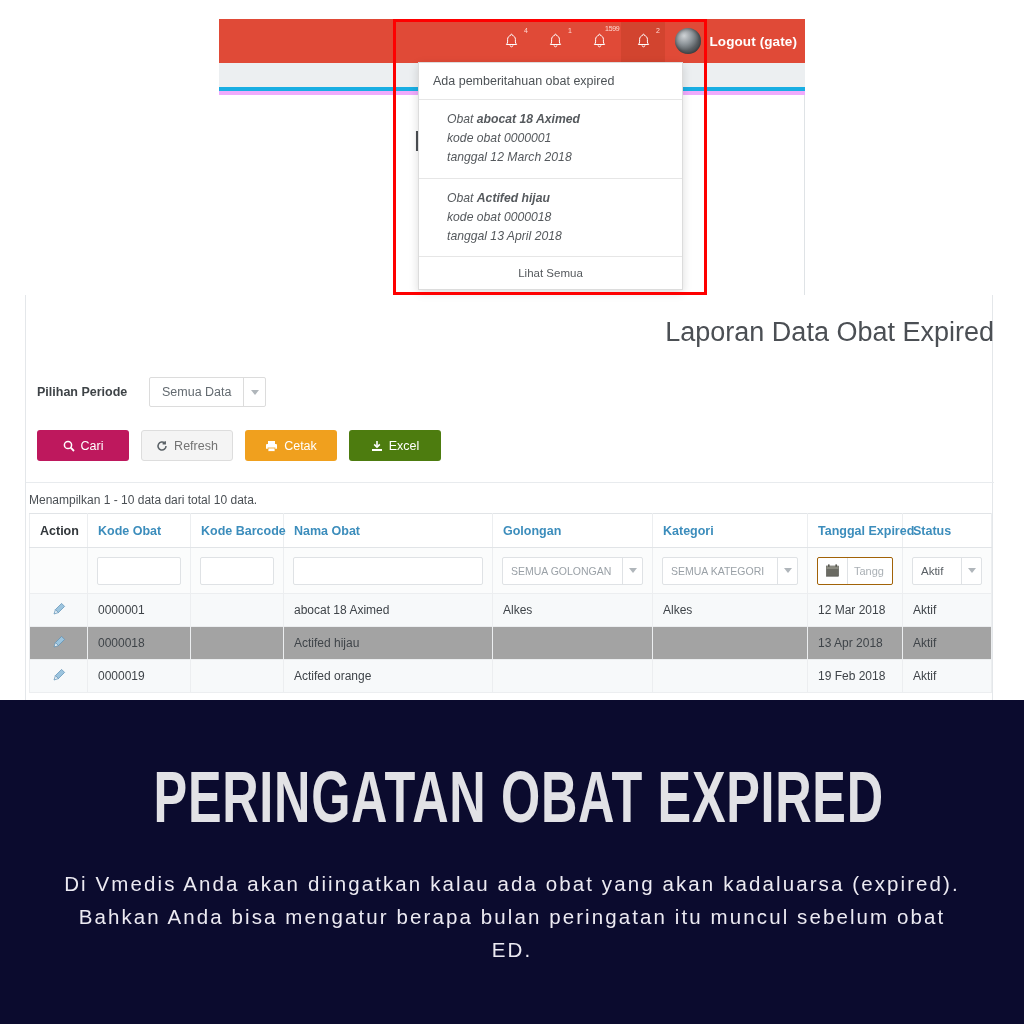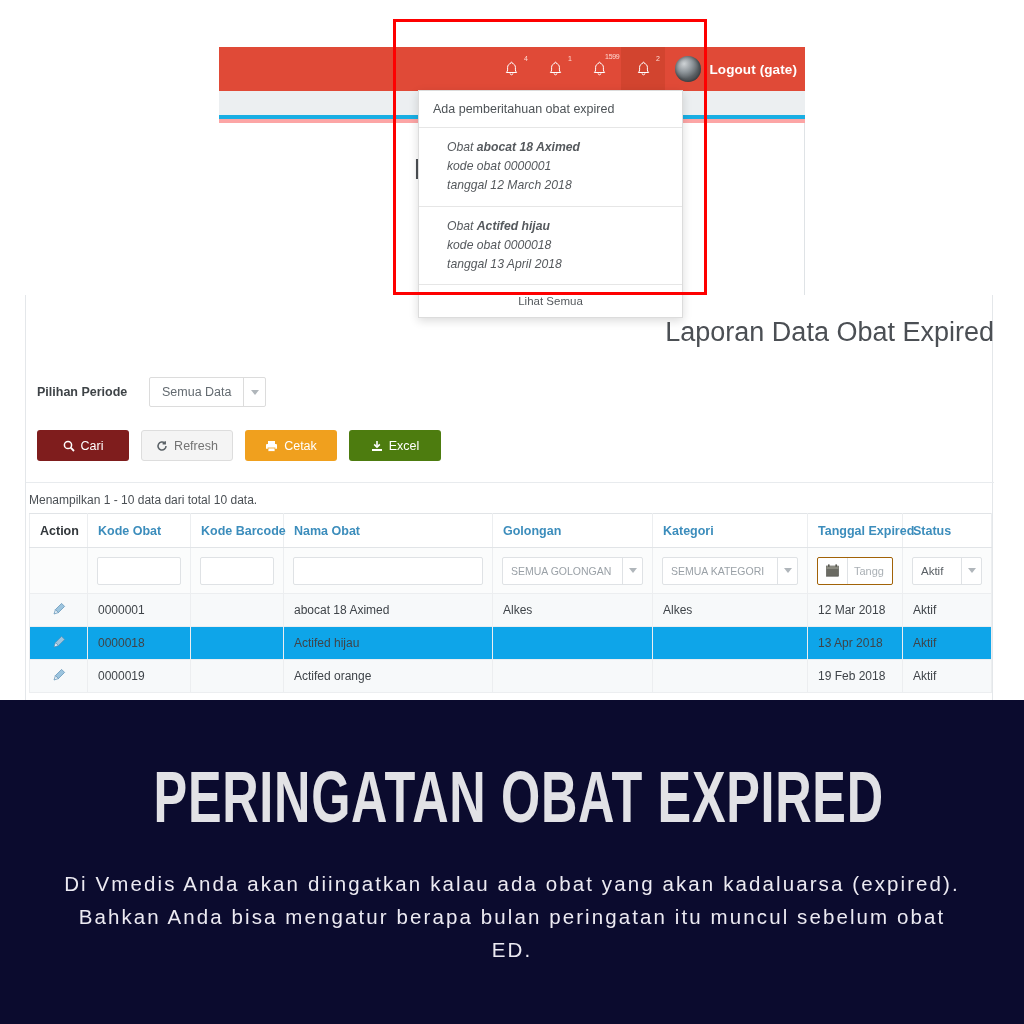--- a/index.html
+++ b/index.html
@@ -14,23 +14,22 @@
     position: relative;
     width: 1024px; height: 1024px;
     background: #ffffff;
   }
 
   
   .top-shot {
     position: absolute;
     left: 219px; top: 19px;
     width: 586px; height: 276px;
-    background: #fca5a5;
+    background: #f0abfc;
     overflow: visible;
-    margin-top: 28px;
   }
   .app-navbar {
     position: absolute;
     left: 0; top: 0;
     width: 586px; height: 44px;
     background: #e04a37;
     display: flex;
     align-items: center;
     justify-content: flex-end;
     padding-right: 2px;
@@ -216,21 +215,21 @@
     justify-content: center;
     gap: 6px;
     font-size: 12.5px;
     color: #ffffff;
     cursor: pointer;
     border: none;
     padding: 0 14px;
     font-family: "Liberation Sans", sans-serif;
   }
   .btn svg { display:block; }
-  .btn-cari    { background: #7f1d1d; }
+  .btn-cari    { background: #be185d; }
   .btn-refresh { background: #f4f4f4; color: #737373; border: 1px solid #ddd; }
   .btn-cetak   { background: #f0a01e; }
   .btn-excel   { background: #4d7c0f; }
 
   .table-sep {
     position: absolute;
     left: 0; top: 187px;
     width: 968px; height: 1px;
     background: #e8ebee;
   }
@@ -306,21 +305,21 @@
   .f-status .v { flex:1; display:flex;align-items:center;padding:0 8px;font-size:11.5px;color:#5a6065; }
   .f-status .a { width:20px;border-left:1px solid #dfe2e5;display:flex;align-items:center;justify-content:center; }
 
   .dtable tbody tr.data-row td {
     height: 33px;
     padding: 0 10px;
     font-size: 12px;
     color: #3f4449;
   }
   .dtable tbody tr.data-row.odd  td { background: #f7f9fa; }
-  .dtable tbody tr.data-row.even td { background: #0ea5e9; }
+  .dtable tbody tr.data-row.even td { background: #a3a3a3; }
   .act-cell { text-align: center; }
   .act-icon { display:inline-block; cursor:pointer; }
 
   
   .banner {
     position: absolute;
     left: 0; top: 700px;
     width: 1024px; height: 324px;
     background: #0b0b2e;
   }

